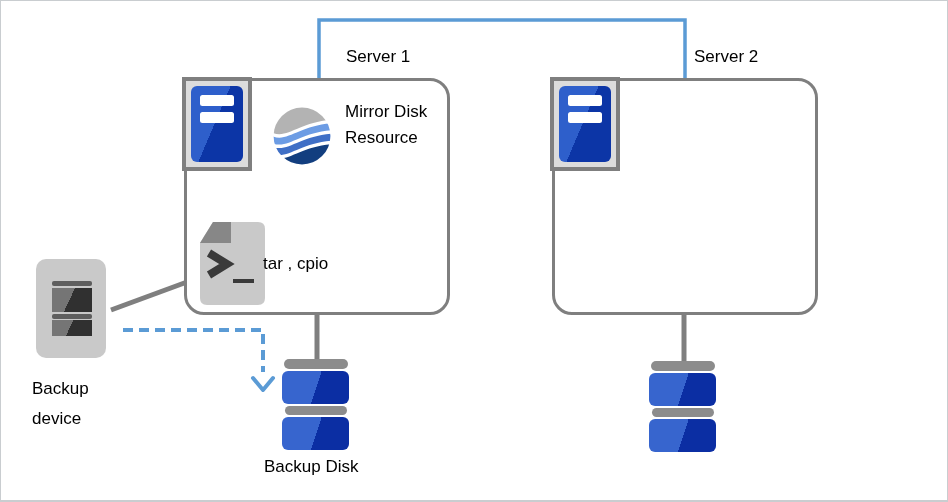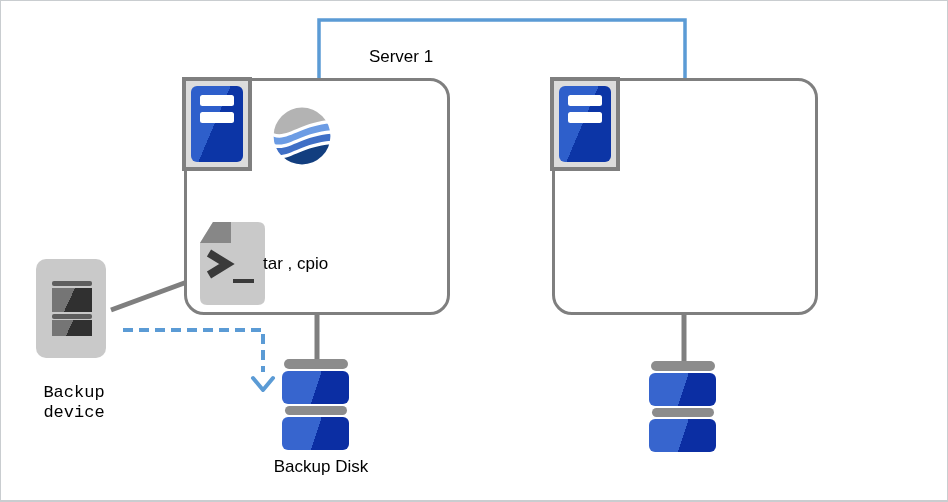--- a/index.html
+++ b/index.html
@@ -1,19 +1,19 @@
 <!DOCTYPE html>
 <html><head>
 <meta charset="utf-8">
 <style>
   html,body{margin:0;padding:0;background:#fff;font-family:"Liberation Sans",sans-serif;}
   #canvas{position:relative;width:948px;height:502px;background:#ffffff;
           border:1px solid #c9cdd0;border-bottom:2px solid #c9cdd0;box-sizing:border-box;overflow:hidden;}
   .lbl{position:absolute;color:#000;font-size:17px;z-index:3;}
-  .center{text-align:center;}
+  .center{text-align:left;}
   
   .srvbox{position:absolute;width:266px;height:237px;background:#fff;border:3px solid #7f7f7f;
           border-radius:20px;box-sizing:border-box;z-index:1;}
   
   .srvframe{position:absolute;width:62px;height:86px;background:#dcdcdc;border:4px solid #7f7f7f;z-index:2;}
   .srvblue{position:absolute;left:5px;top:5px;width:52px;height:76px;border-radius:6px;
            background:linear-gradient(113deg,#2e5fcb 0 47%,#0c35a6 47%);}
   .srvblue .wbar{position:absolute;left:9px;width:34px;height:11px;background:#fff;border-radius:2.5px;}
   .srvblue .wbar.b1{top:9px;} .srvblue .wbar.b2{top:26px;}
   
@@ -47,20 +47,21 @@
     <path d="M 683 314 V 362" fill="none" stroke="#7f7f7f" stroke-width="5"></path>
 
     <path d="M 122 329 H 262 V 371" fill="none" stroke="#5B9BD5" stroke-width="4" stroke-dasharray="10 6"></path>
     <path d="M 252 377 L 262 389 L 272 377" fill="none" stroke="#5B9BD5" stroke-width="4" stroke-linecap="round" stroke-linejoin="round"></path>
   </svg>
 
   <div class="srvbox" style="left:183px;top:77px;"></div>
   <div class="srvbox" style="left:551px;top:77px;"></div>
 
   <div class="lbl center" style="left:345px;top:46px;width:110px;">Server 1</div>
+  <div class="lbl center" style="left:693px;top:46px;width:110px;">Server 2</div>
 
   <div class="srvframe" style="left:181px;top:76px;">
     <div class="srvblue">
       <div class="wbar b1"></div>
       <div class="wbar b2"></div>
     </div>
   </div>
   <div class="srvframe" style="left:549px;top:76px;">
     <div class="srvblue">
       <div class="wbar b1"></div>
@@ -74,36 +75,37 @@
           <circle cx="50" cy="50" r="49"></circle>
         </clipPath>
       </defs>
     <g clip-path="url(#sph)">
       <path d="M -2 44 C 25 56 45 26 102 22 L 102 -2 L -2 -2 Z" fill="#b3b3b3"></path>
       <path d="M -2 50 C 25 62 45 32 102 28 L 102 40 C 45 44 25 74 -2 62 Z" fill="#6c9ce4"></path>
       <path d="M -2 68 C 25 80 45 50 102 46 L 102 58 C 45 62 25 92 -2 80 Z" fill="#3f6fc6"></path>
       <path d="M -2 86 C 25 98 45 68 102 64 L 102 102 L -2 102 Z" fill="#123e7f"></path>
     </g>
   </svg>
+  <div class="lbl" style="left:344px;top:98px;width:95px;line-height:26px;">Mirror Disk Resource</div>
 
   <svg class="icon-abs" style="left:199px;top:221px;" width="66" height="84" viewBox="0 0 66 84">
     <path d="M 13 0 H 58 Q 65 0 65 7 V 76 Q 65 83 58 83 H 7 Q 0 83 0 76 V 21 Z" fill="#c9c9c9"></path>
     <path d="M 0 21 L 13 0 L 31 0 L 31 21 Z" fill="#878787"></path>
     <path d="M 9 31 L 27 42 L 9 53" fill="none" stroke="#3a3a3a" stroke-width="8"></path>
     <rect x="33" y="57" width="21" height="4" fill="#3a3a3a"></rect>
   </svg>
   <div class="lbl" style="left:262px;top:253px;">tar , cpio</div>
 
   <div id="backup">
     <div class="tbar" style="top:22px;"></div>
     <div class="drect" style="top:29px;height:24px;"></div>
     <div class="tbar" style="top:55px;"></div>
     <div class="drect" style="top:61px;height:16px;"></div>
   </div>
-  <div class="lbl center" style="left:31px;top:382px;width:84px;line-height:20px;font-family:Liberation Mono, monospace;">Backup device</div>
+  <div class="lbl center" style="left:31px;top:373px;width:84px;line-height:30px;">Backup device</div>
 
   <div class="disk" style="left:281px;top:358px;">
     <div class="cap"></div>
     <div class="body"></div>
     <div class="bar"></div>
     <div class="body"></div>
   </div>
   <div class="lbl center" style="left:263px;top:456px;width:114px;">Backup Disk</div>
 
   <div class="disk" style="left:648px;top:360px;">

